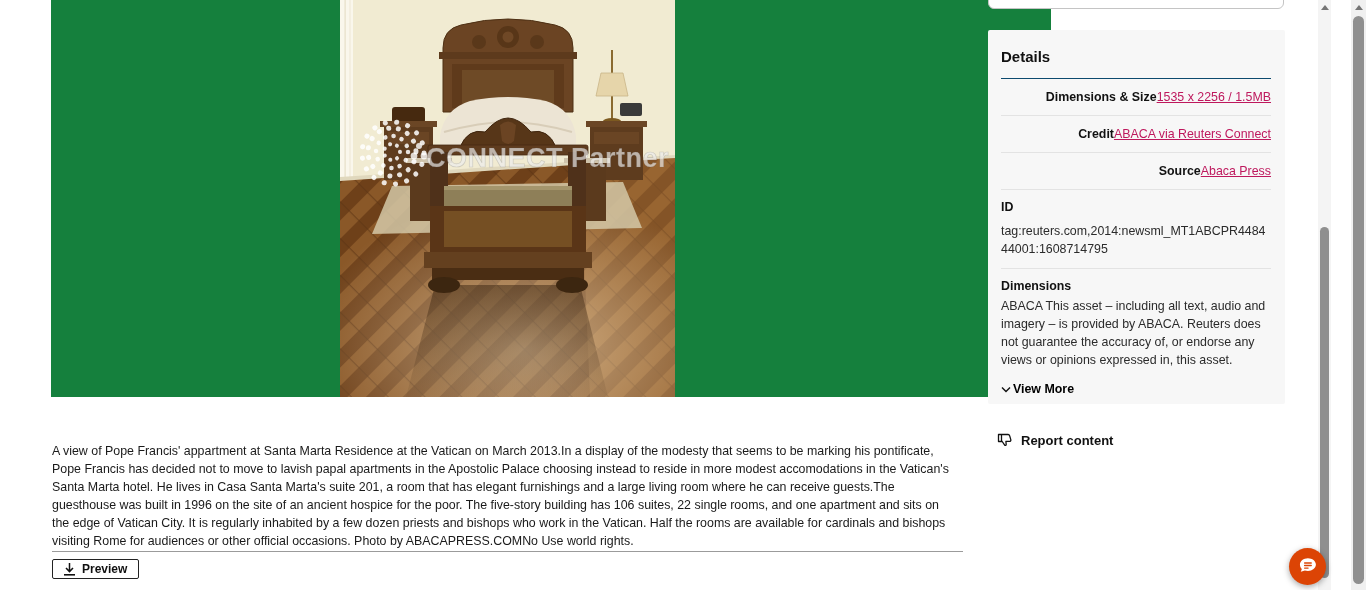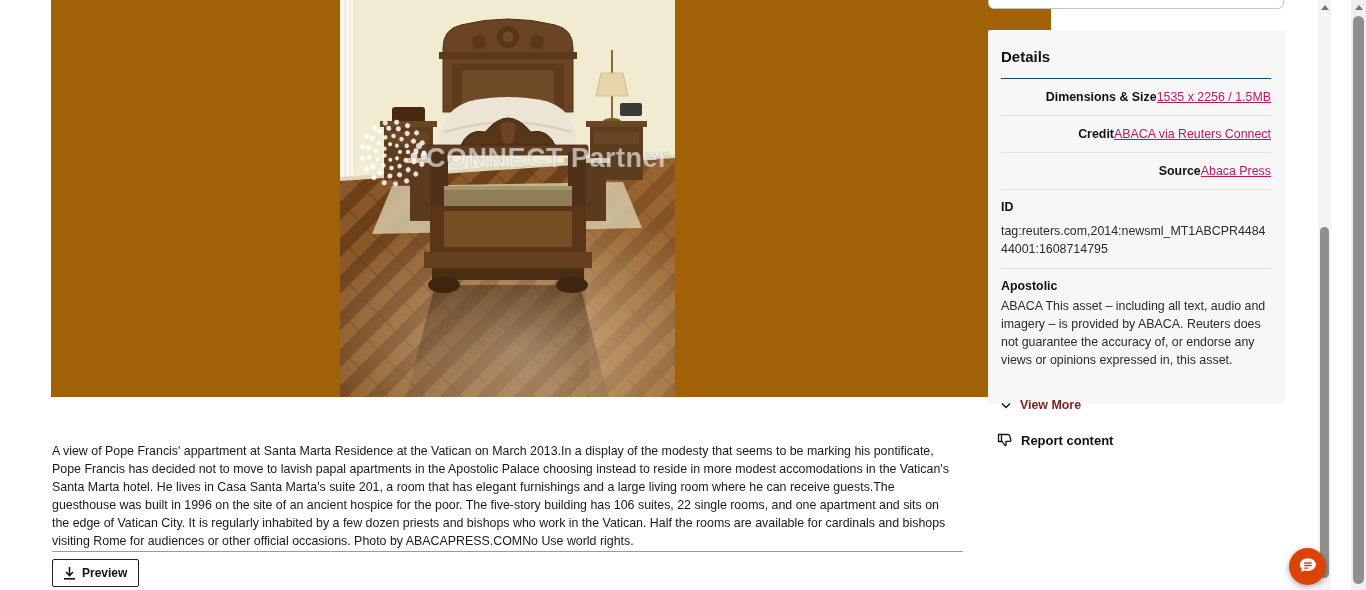--- a/index.html
+++ b/index.html
@@ -1,45 +1,45 @@
 <!DOCTYPE html>
 <html><head>
 <meta charset="utf-8">
 <style>
   html,body{margin:0;padding:0;background:#ffffff;font-family:"Liberation Sans",sans-serif;}
   .screen{position:relative;width:1366px;height:590px;background:#fff;overflow:hidden;}
 
   
-  .photo-stage{position:absolute;left:51px;top:0;width:1000px;height:397px;background:#a16207;}
+  .photo-stage{position:absolute;left:51px;top:0;width:1000px;height:397px;background:#15803d;}
   .photo{position:absolute;left:289px;top:0;width:335px;height:397px;display:block;}
 
   
   .caption{position:absolute;left:52px;top:430px;width:906px;font-size:12.4px;line-height:18px;color:#1a1a1a;}
 
   .bottom-divider{position:absolute;left:52px;top:551px;width:911px;height:0;border:none;border-top:1px solid #9b9b9b;margin:0;}
 
-  .preview-btn{position:absolute;left:52px;top:559px;height:28px;display:inline-flex;align-items:center;gap:7px;
+  .preview-btn{position:absolute;left:52px;top:559px;height:20px;display:inline-flex;align-items:center;gap:7px;
     padding:0 11px;background:#fff;border:1px solid #222;border-radius:2px;font-family:inherit;
     font-size:12px;font-weight:bold;color:#111;cursor:pointer;}
   .preview-btn svg{display:block;}
 
   
   .top-box{position:absolute;left:988px;top:-23px;width:296px;height:32px;background:#fff;border:1px solid #c4c4c4;border-radius:6px;box-sizing:border-box;}
 
   .details-panel{position:absolute;left:988px;top:30px;width:297px;height:374px;background:#f7f7f7;border-radius:2px;box-sizing:border-box;padding:13px 14px 0 13px;}
   .panel-title{font-size:15px;font-weight:bold;color:#111;padding:5px 0 13px 0;border-bottom:1px solid #0c4a6e;}
   .detail-row{display:flex;justify-content:flex-end;align-items:center;padding:11px 0;border-bottom:1px solid #e3e3e3;font-size:12.4px;}
   .detail-label{font-weight:bold;color:#111;white-space:nowrap;}
   .detail-value{color:#be185d;text-align:right;text-decoration:underline;}
   .id-block{padding:10px 0 10px 0;border-bottom:1px solid #e3e3e3;}
   .block-label{font-size:12.4px;font-weight:bold;color:#111;}
   .id-value{margin-top:8px;font-size:12.4px;line-height:18px;color:#2b2b2b;word-break:break-all;}
   .copy-block{padding:10px 0 0 0;}
   .copy-text{margin-top:4px;font-size:12.4px;line-height:18px;color:#2b2b2b;}
-  .view-more{display:inline-flex;align-items:center;gap:9px;margin-top:29px;font-size:12.4px;font-weight:bold;color:#7f1d1d;cursor:pointer;}
+  .view-more{display:inline-flex;align-items:center;gap:2px;margin-top:13px;font-size:12.4px;font-weight:bold;color:#000000;cursor:pointer;}
 
   .report{position:absolute;left:997px;top:433px;display:inline-flex;align-items:flex-start;gap:8px;font-size:13px;font-weight:bold;color:#111;cursor:pointer;}
 
   
   .sb{position:absolute;top:0;height:590px;}
   .sb-inner{left:1318px;width:13px;background:#f4f4f4;}
   .sb-main{left:1351px;width:15px;background:#f0f0f0;}
   .sb .arrow-up{width:0;height:0;border-left:4px solid transparent;border-right:4px solid transparent;border-bottom:5px solid #757575;margin:5px auto 0 auto;cursor:pointer;}
   .sb .thumb{position:absolute;background:#8f8f8f;border-radius:6px;cursor:pointer;}
   .sb-inner .thumb{left:2px;width:9px;top:227px;height:351px;}
@@ -186,21 +186,21 @@
       <span class="detail-label">Source</span>
       <span class="detail-value">Abaca Press</span>
     </div>
 
     <div class="id-block">
       <div class="block-label">ID</div>
       <div class="id-value">tag:reuters.com,2014:newsml_MT1ABCPR448444001:1608714795</div>
     </div>
 
     <div class="copy-block">
-      <div class="block-label">Apostolic</div>
+      <div class="block-label">Dimensions</div>
       <div class="copy-text">ABACA This asset – including all text, audio and imagery – is provided by ABACA. Reuters does not guarantee the accuracy of, or endorse any views or opinions expressed in, this asset.</div>
     </div>
 
     <div class="view-more">
       <span>
         <svg width="10" height="7" viewBox="0 0 10 7">
             <path d="M1 1.5 L5 5.5 L9 1.5" fill="none" stroke="#111" stroke-width="1.4"></path>
           </svg>
       </span>
       <span>View More</span>

